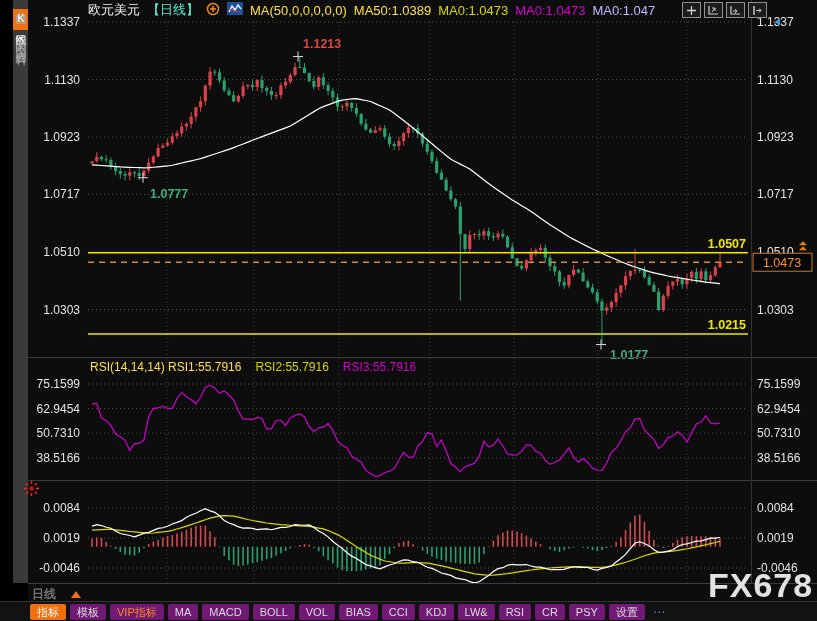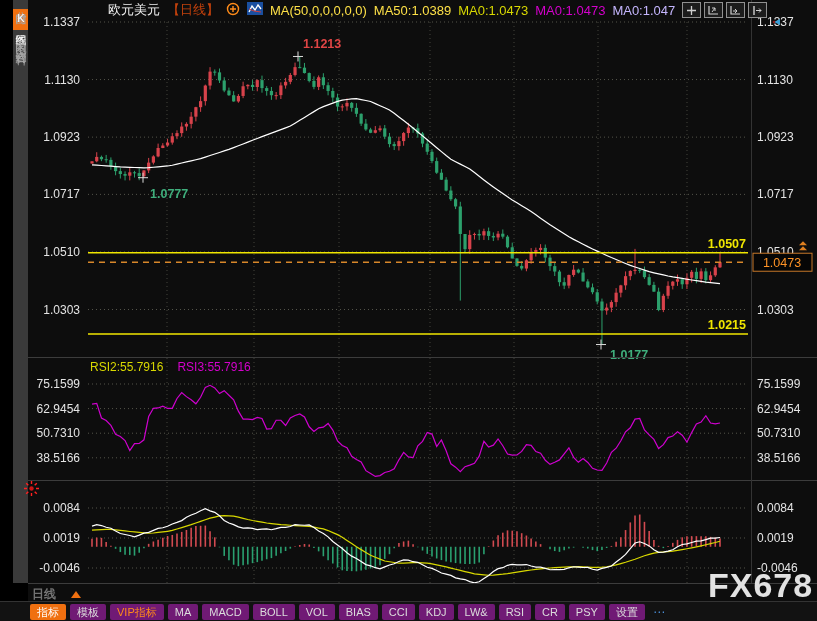--- a/index.html
+++ b/index.html
@@ -8,22 +8,22 @@
   #chart{position:absolute;left:0;top:0;z-index:1;}
   
   .sidebar{position:absolute;left:0;top:0;width:28px;height:601px;background:#000;z-index:3;}
   .side-strip{position:absolute;left:13px;top:0;width:15px;height:583px;background:#3a3a3a;}
   .side-item{writing-mode:vertical-rl;text-orientation:upright;font-size:11px;line-height:15px;
              color:#a8a8a8;padding:3px 0;text-align:center;width:15px;letter-spacing:1px;cursor:pointer;}
   .side-item.active{background:#f07010;color:#fff;}
   
   .topbar{position:absolute;left:88px;top:2px;height:16px;display:flex;align-items:center;gap:7px;
           font-size:13px;white-space:nowrap;z-index:4;}
-  .sym{color:#f0f0f0;margin-left:20px;}
-  .period{color:#c2410c;}
+  .sym{color:#f0f0f0;}
+  .period{color:#5eead4;}
   .c-w{color:#fde047;} .c-y{color:#d8d800;} .c-m{color:#d400cc;} .c-g{color:#c4b5fd;}
   .topicons{position:absolute;left:682px;top:2px;display:flex;gap:3px;z-index:4;align-items:flex-start;}
   .tool-btn{width:17px;height:14px;border:1px solid #909090;background:#1c1c1c;display:flex;
             align-items:center;justify-content:center;cursor:pointer;}
   .latest{margin-top:10px;margin-left:2px;}
   
   .subhead{position:absolute;left:90px;font-size:12px;z-index:4;white-space:nowrap;display:flex;gap:14px;}
   .burst{position:absolute;left:23px;top:480px;z-index:4;}
   
   .periodrow{position:absolute;left:32px;top:586px;z-index:4;color:#737373;font-size:12px;
@@ -608,20 +608,21 @@
     </span>
     <span class="latest">
       <svg width="9" height="8" viewBox="0 0 9 8">
           <path d="M8 1L2 4l6 3z" fill="#3aa0d8"></path>
           <circle cx="2" cy="4" r="1.3" fill="#8a1a1a"></circle>
         </svg>
     </span>
   </div>
 
   <div class="subhead" style="top:360px">
+    <span class="c-w">RSI(14,14,14) RSI1:55.7916</span>
     <span class="c-y">RSI2:55.7916</span>
     <span class="c-m">RSI3:55.7916</span>
   </div>
 
   <span class="burst">
     <svg width="17" height="17" viewBox="0 0 17 17">
       <g stroke="#ff2020" stroke-width="1.4">
         <path d="M8.5 1v3M8.5 13v3M1 8.5h3M13 8.5h3M3.2 3.2l2.1 2.1M11.7 11.7l2.1 2.1M13.8 3.2l-2.1 2.1M5.3 11.7l-2.1 2.1"></path>
       </g>
       <circle cx="8.5" cy="8.5" r="2.2" fill="#cc1616"></circle>

